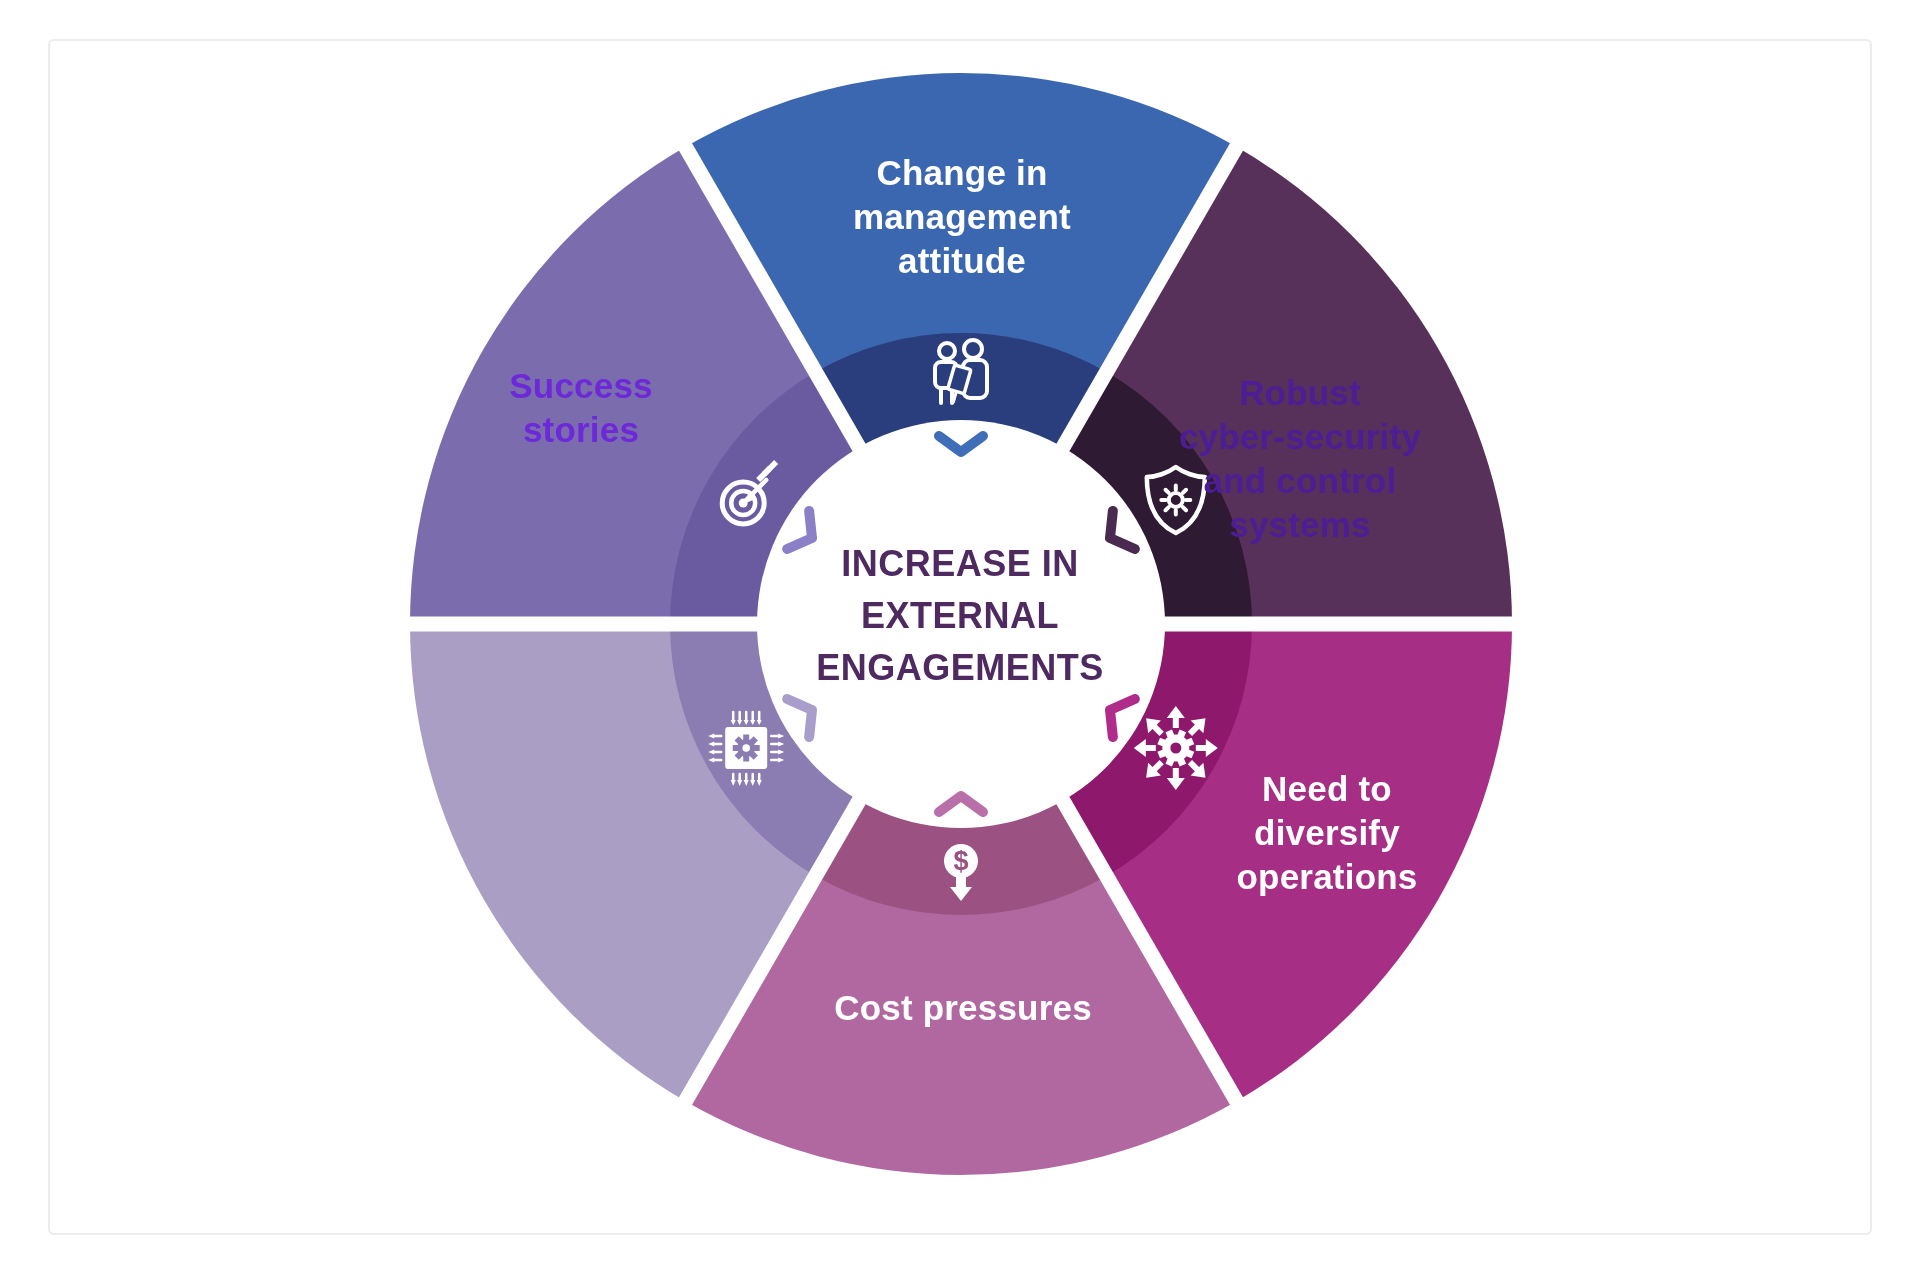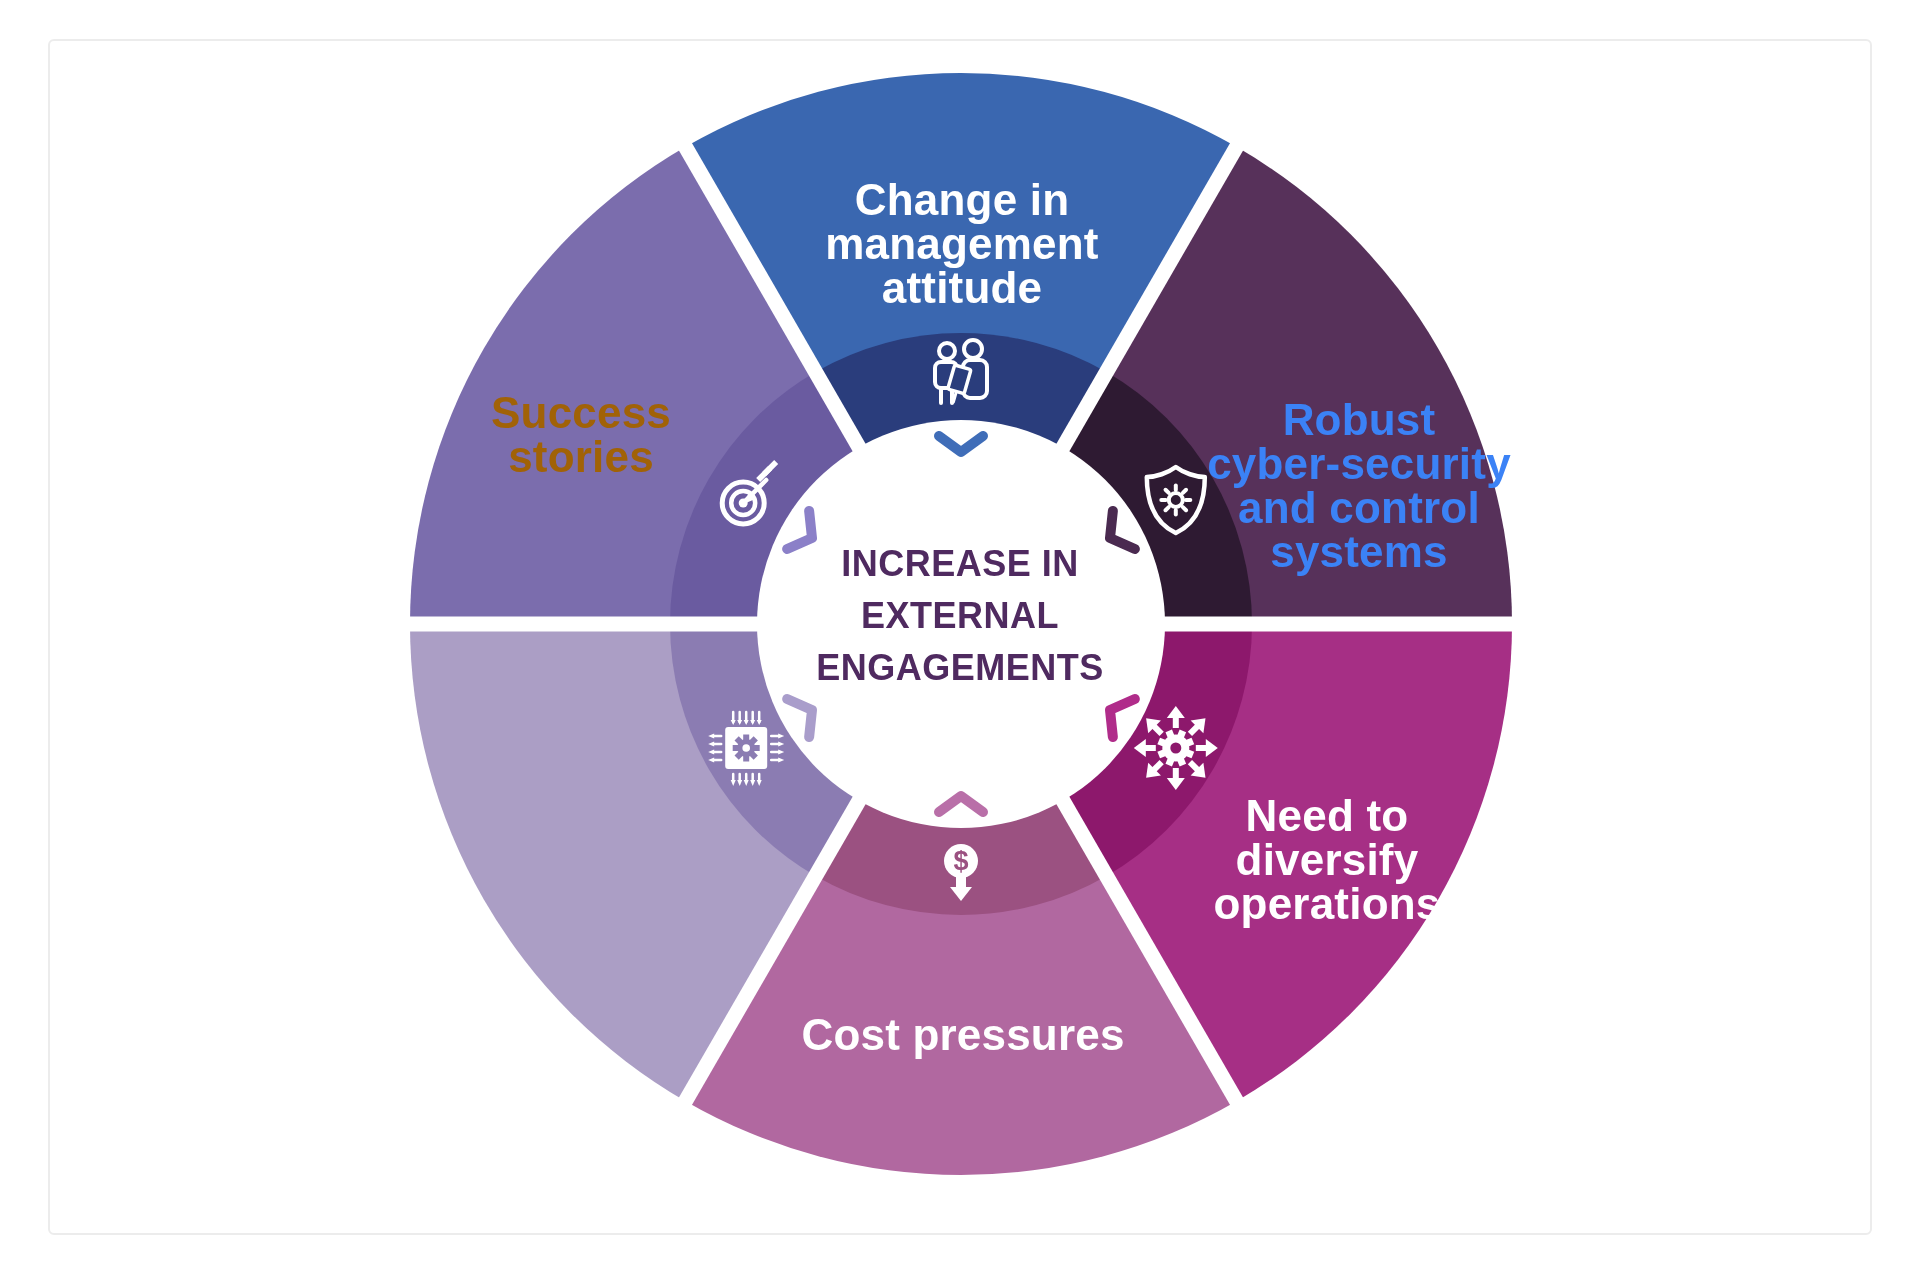--- a/index.html
+++ b/index.html
@@ -2,22 +2,22 @@
 <html><head>
 <meta charset="utf-8">
 <style>
   html,body{margin:0;padding:0;background:#ffffff;}
   .stage{position:relative;width:1920px;height:1276px;background:#ffffff;overflow:hidden;
          font-family:"Liberation Sans", sans-serif;}
   .card-frame{position:absolute;left:48px;top:39px;width:1820px;height:1192px;
               border:2px solid #ececec;border-radius:6px;background:#ffffff;}
   #wheel-svg{position:absolute;left:0;top:0;}
   .wheel-label{position:absolute;transform:translate(-50%,-50%);color:#ffffff;
-               font-weight:bold;font-size:44px;line-height:44px;text-align:center;
-               white-space:pre-line;letter-spacing:0.2px;margin-top:27px;}
+               font-weight:bold;font-size:35px;line-height:44px;text-align:center;
+               white-space:pre-line;letter-spacing:0.2px;}
   .center-title{position:absolute;transform:translate(-50%,-50%);
                 font-weight:bold;font-size:36px;line-height:52px;text-align:center;
                 white-space:pre-line;letter-spacing:0.5px;}
 </style>
 </head>
 <body>
 
 <div class="stage">
   <div class="card-frame" style="border-color: rgb(236, 236, 236);"></div>
 
@@ -219,31 +219,31 @@
         <polygon points="-5,5 3,-7 9,-1" fill="#fff"></polygon>
         <polygon points="10,-22 22,-34 26,-30 14,-18" fill="#fff"></polygon>
         <polygon points="16,-28 28,-40 32,-36 20,-24" fill="#fff"></polygon>
       </g>
     </svg>
 
   <div class="wheel-label" style="left: 962px; top: 217px; color: rgb(255, 255, 255);">Change in
 management
 attitude</div>
 
-  <div class="wheel-label" style="left: 1359px; top: 459px; color: #3b82f6;">Robust
+  <div class="wheel-label" style="left: 1300px; top: 459px; color: #4c1d95;">Robust
 cyber-security
 and control
 systems</div>
 
   <div class="wheel-label" style="left: 1327px; top: 833px; color: rgb(255, 255, 255);">Need to
 diversify
 operations</div>
 
   <div class="wheel-label" style="left: 963px; top: 1008px; color: rgb(255, 255, 255);">Cost pressures</div>
 
 
-  <div class="wheel-label" style="left: 581px; top: 408px; color: #a16207; text-align: center;">Success
+  <div class="wheel-label" style="left: 581px; top: 408px; color: #6d28d9; text-align: center;">Success
 stories</div>
 
   <div class="center-title" style="left: 960px; top: 616px; color: rgb(79, 42, 96);">INCREASE IN
 EXTERNAL
 ENGAGEMENTS</div>
 </div>
 
 </body></html>

